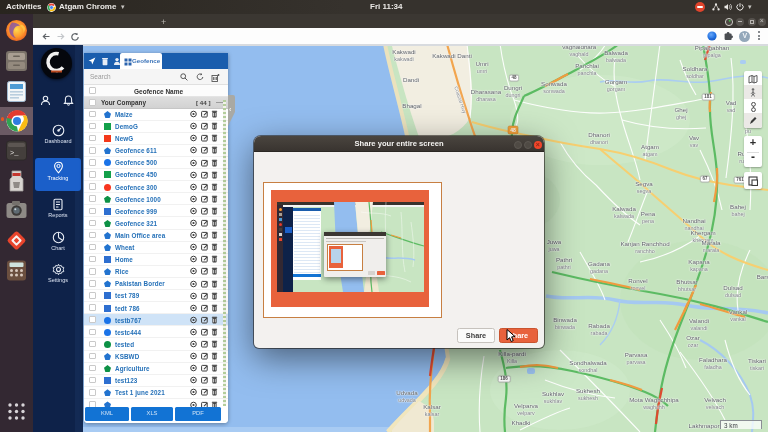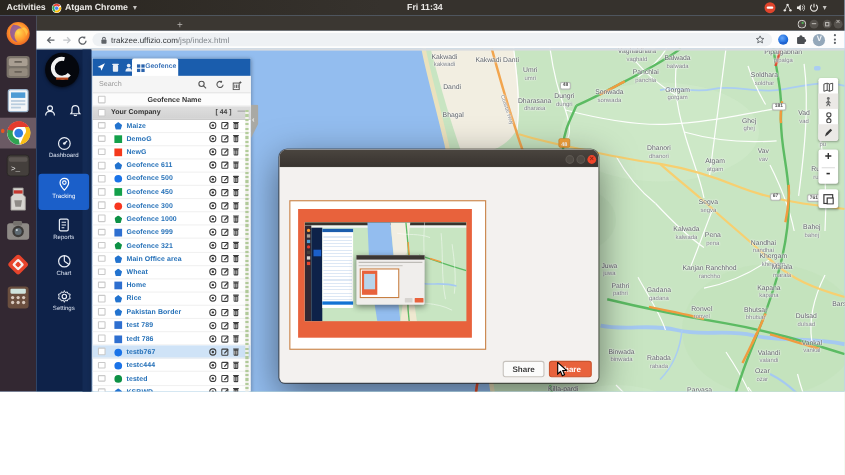--- a/index.html
+++ b/index.html
@@ -1,17 +1,17 @@
 <!DOCTYPE html>
 <html><head>
 <meta charset="utf-8">
 <style>
   * { margin:0; padding:0; box-sizing:border-box; }
   html,body { width:768px; height:432px; overflow:hidden; font-family:"Liberation Sans",sans-serif; }
-  #screen { position:relative; width:768px; height:356px; background:#93bdef; overflow:hidden; }
+  #screen { position:relative; width:768px; height:432px; background:#93bdef; overflow:hidden; }
   .abs { position:absolute; }
   .ai { display:inline-block; width:10px; }
   #topbar { left:0; top:0; width:768px; height:14px; background:linear-gradient(90deg,#29251f,#36322d 45%,#36322d); color:#e9e7e4; }
   #tabstrip { left:33px; top:14px; width:735px; height:14px; background:#3b3732; }
   #toolbar { left:33px; top:28px; width:735px; height:16px; background:#fdfdfd; }
   #pagesep { left:33px; top:44px; width:735px; height:1.5px; background:#d8dbdf; }
   #dock { left:0; top:14px; width:33px; height:418px; background:#332832; }
   #sidebar { left:33px; top:45px; width:50px; height:387px; background:#0e2249; }
   .navitem { position:absolute; left:0; width:50px; text-align:center; color:#dce4f2; font-size:5.5px; }
   #panel { left:84px; top:53px; width:144px; height:370px; background:#fff; border-radius:0 0 4px 4px; box-shadow:0 1px 4px rgba(0,0,0,.35); overflow:hidden; }
@@ -232,30 +232,20 @@
     <svg class="abs" style="left:9px; top:4px;" width="9" height="9" viewBox="0 0 9 9">
         <path d="M7.5,4.5 L1.5,4.5 M4,1.8 L1.3,4.5 L4,7.2" stroke="#5f6368" stroke-width="1.2" fill="none"></path>
       </svg>
     <svg class="abs" style="left:23px; top:4px;" width="9" height="9" viewBox="0 0 9 9">
         <path d="M1.5,4.5 L7.5,4.5 M5,1.8 L7.7,4.5 L5,7.2" stroke="#c3c6ca" stroke-width="1.2" fill="none"></path>
       </svg>
     <svg class="abs" style="left:37px; top:3.5px;" width="10" height="10" viewBox="0 0 10 10">
         <path d="M8.2,5 A3.2,3.2 0 1,1 7.2,2.6" stroke="#5f6368" stroke-width="1.2" fill="none"></path>
         <path d="M7.4,0.8 L7.5,3 L5.4,2.8 Z" fill="#5f6368"></path>
       </svg>
-    <div class="abs" style="left:51px; top:1.8px; width:618px; height:12.6px; background:#eef1f4; border-radius:7px;">
-      <svg class="abs" style="left:7px; top:3px;" width="7" height="7.5" viewBox="0 0 7 8">
-          <rect x="1" y="3.2" width="5" height="4" rx="0.8" fill="#5f6368"></rect>
-          <path d="M2.2,3.2 V2.2 A1.3,1.3 0 0,1 4.8,2.2 V3.2" stroke="#5f6368" stroke-width="1" fill="none"></path>
-        </svg>
-      <span class="abs" style="left:17px; top:2.5px; font-size:7.3px; color:#35383b;">trakzee.uffizio.com<span style="color:#80868b;">/jsp/index.html</span></span>
-      <svg class="abs" style="left:603px; top:2.5px;" width="8" height="8" viewBox="0 0 8 8">
-          <path d="M4,0.6 L5,2.8 L7.4,3 L5.6,4.6 L6.2,7 L4,5.7 L1.8,7 L2.4,4.6 L0.6,3 L3,2.8 Z" fill="none" stroke="#5f6368" stroke-width="0.8"></path>
-        </svg>
-    </div>
     <svg class="abs" style="left:674px; top:3px;" width="10" height="10" viewBox="0 0 10 10">
         <defs>
           <radialGradient id="bluext" cx="0.4" cy="0.35" r="0.8">
             <stop offset="0" stop-color="#67a6f8"></stop>
             <stop offset="0.6" stop-color="#1f6fe0"></stop>
             <stop offset="1" stop-color="#1257b8"></stop>
           </radialGradient>
         </defs>
         <circle cx="5" cy="5" r="4.6" fill="url(#bluext)"></circle>
         <path d="M2,7.5 A4.6,4.6 0 0,0 8,7.5 Z" fill="#2a59c4" opacity="0.7"></path>
@@ -1184,20 +1174,21 @@
     <svg class="abs" style="left:4px; top:3.5px;" width="10" height="10" viewBox="0 0 10 10">
         <rect x="1" y="1" width="8" height="8" fill="none" stroke="#3a3a3a" stroke-width="1.1"></rect>
         <rect x="4" y="4" width="5.5" height="5.5" fill="#fff" stroke="#3a3a3a" stroke-width="1.1"></rect>
       </svg>
   </div>
   <div class="abs" style="left:720px; top:420px; width:42px; height:9px; background:rgba(255,255,255,.75); border-top:1px solid #8a8e94; border-left:1px solid #8a8e94; border-right:1px solid #8a8e94;">
     <span class="abs" style="left:3px; top:0.5px; font-size:6.3px; color:#3b3e42;">3 km</span>
   </div>
   <div id="dialog" class="abs">
     <div class="abs" style="left:0; top:0; width:290px; height:16px; background:linear-gradient(#4a453f,#393430); border-radius:7px 7px 0 0; border-bottom:1px solid #2b2723;">
+      <span class="abs" style="left:0; top:3px; width:290px; text-align:center; font-size:7.6px; font-weight:bold; color:#f3f2f0;">Share your entire screen</span>
       <span class="abs" style="left:260px; top:4.5px; width:8px; height:8px; background:#4f4a44; border-radius:50%; border:0.5px solid #5d5852;"></span>
       <span class="abs" style="left:270px; top:4.5px; width:8px; height:8px; background:#4f4a44; border-radius:50%; border:0.5px solid #5d5852;"></span>
       <span class="abs" style="left:279.5px; top:4.5px; width:8.5px; height:8.5px; background:#f1452a; border-radius:50%;"></span>
       <span class="abs" style="left:281.8px; top:4.6px; font-size:7px; color:#8e2a16; font-weight:bold;">×</span>
     </div>
     <div class="abs" style="left:9px; top:46px; width:179px; height:136px; background:#fff; border:1px solid #c77f42;">
       <div class="abs" style="left:7px; top:7px; width:158px; height:117px; background:#e8623c;">
 
         <div class="abs" style="left:6px; top:12px; width:147px; height:90px; background:#c8e5c2; overflow:hidden;">
           <div class="abs" style="left:0; top:0; width:147px; height:2.5px; background:#37322d;"></div>

